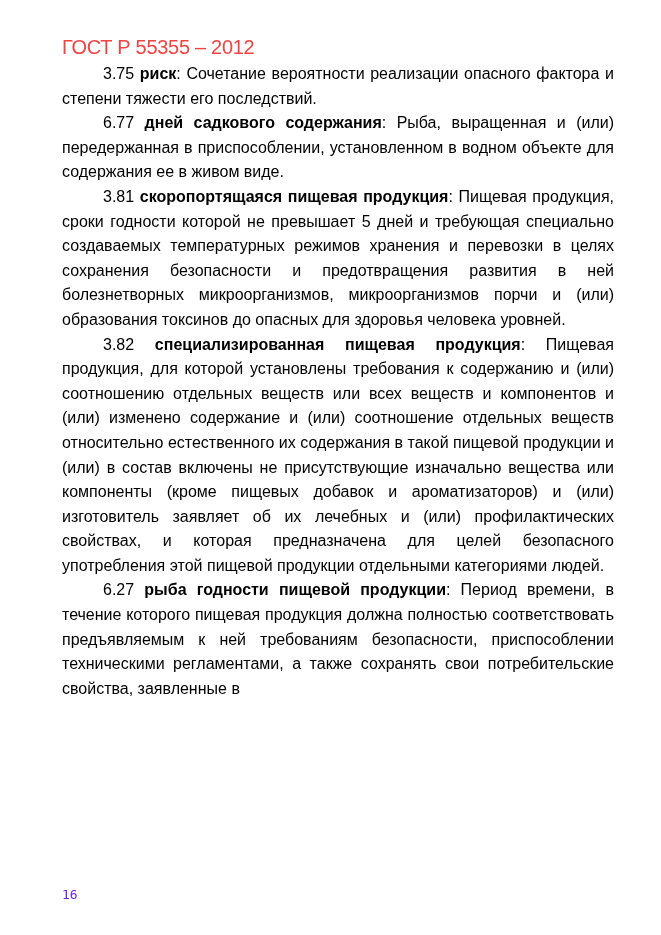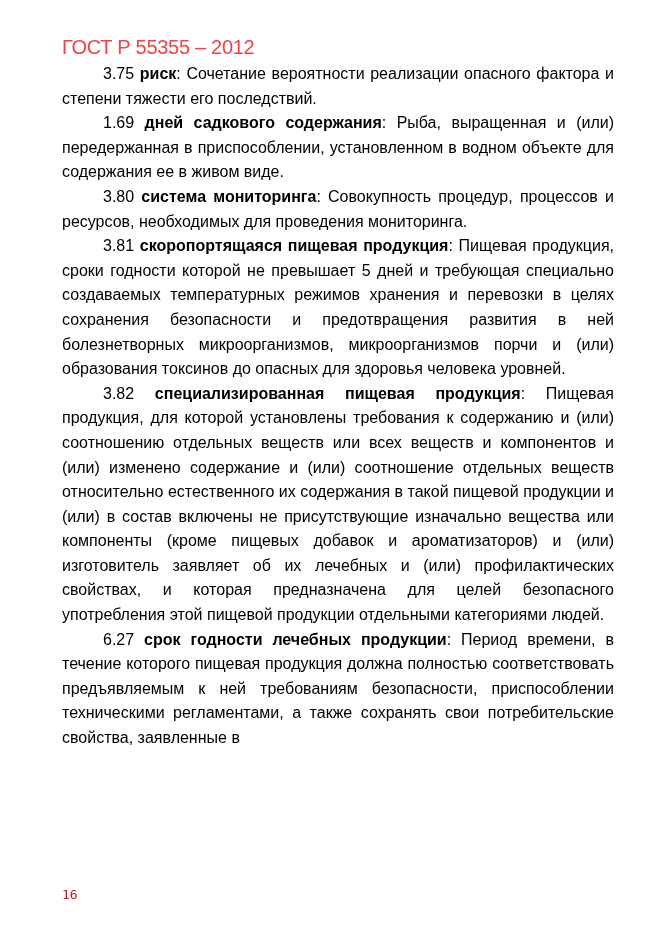--- a/index.html
+++ b/index.html
@@ -11,30 +11,29 @@
   }
   .body-text {
     position: absolute; left: 62px; top: 62px; width: 552px;
     font-family: "Liberation Sans", sans-serif; font-size: 16px; line-height: 24.6px;
     color: #000; text-align: justify;
   }
   .para { margin: 0; text-indent: 41px; }
   .para b { font-weight: bold; }
   .footer {
     position: absolute; left: 62px; top: 887px;
-    font-family: "DejaVu Sans Mono", monospace; font-size: 13px; color: #b91c1c;
+    font-family: "DejaVu Sans Mono", monospace; font-size: 13px; color: #6d28d9;
   }
 </style>
 </head>
 <body>
 
 <div class="header">ГОСТ Р 55355 – 2012</div>
 
 <div class="body-text">
   <p class="para"><span>3.75</span> <b>риск</b><span>: Сочетание вероятности реализации опасного фактора и степени тяжести его последствий.</span></p>
-  <p class="para"><span>1.69</span> <b>дней садкового содержания</b><span>: Рыба, выращенная и (или) передержанная в приспособлении, установленном в водном объекте для содержания ее в живом виде.</span></p>
-  <p class="para"><span>3.80</span> <b>система мониторинга</b><span>: Совокупность процедур, процессов и ресурсов, необходимых для проведения мониторинга.</span></p>
+  <p class="para"><span>6.77</span> <b>дней садкового содержания</b><span>: Рыба, выращенная и (или) передержанная в приспособлении, установленном в водном объекте для содержания ее в живом виде.</span></p>
   <p class="para"><span>3.81</span> <b>скоропортящаяся пищевая продукция</b><span>: Пищевая продукция, сроки годности которой не превышает 5 дней и требующая специально создаваемых температурных режимов хранения и перевозки в целях сохранения безопасности и предотвращения развития в ней болезнетворных микроорганизмов, микроорганизмов порчи и (или) образования токсинов до опасных для здоровья человека уровней.</span></p>
   <p class="para"><span>3.82</span> <b>специализированная пищевая продукция</b><span>: Пищевая продукция, для которой установлены требования к содержанию и (или) соотношению отдельных веществ или всех веществ и компонентов и (или) изменено содержание и (или) соотношение отдельных веществ относительно естественного их содержания в такой пищевой продукции и (или) в состав включены не присутствующие изначально вещества или компоненты (кроме пищевых добавок и ароматизаторов) и (или) изготовитель заявляет об их лечебных и (или) профилактических свойствах, и которая предназначена для целей безопасного употребления этой пищевой продукции отдельными категориями людей.</span></p>
-  <p class="para"><span>6.27</span> <b>срок годности лечебных продукции</b><span>: Период времени, в течение которого пищевая продукция должна полностью соответствовать предъявляемым к ней требованиям безопасности, приспособлении техническими регламентами, а также сохранять свои потребительские свойства, заявленные в</span></p>
+  <p class="para"><span>6.27</span> <b>рыба годности пищевой продукции</b><span>: Период времени, в течение которого пищевая продукция должна полностью соответствовать предъявляемым к ней требованиям безопасности, приспособлении техническими регламентами, а также сохранять свои потребительские свойства, заявленные в</span></p>
 </div>
 
 <div class="footer">16</div>
 
 </body></html>

